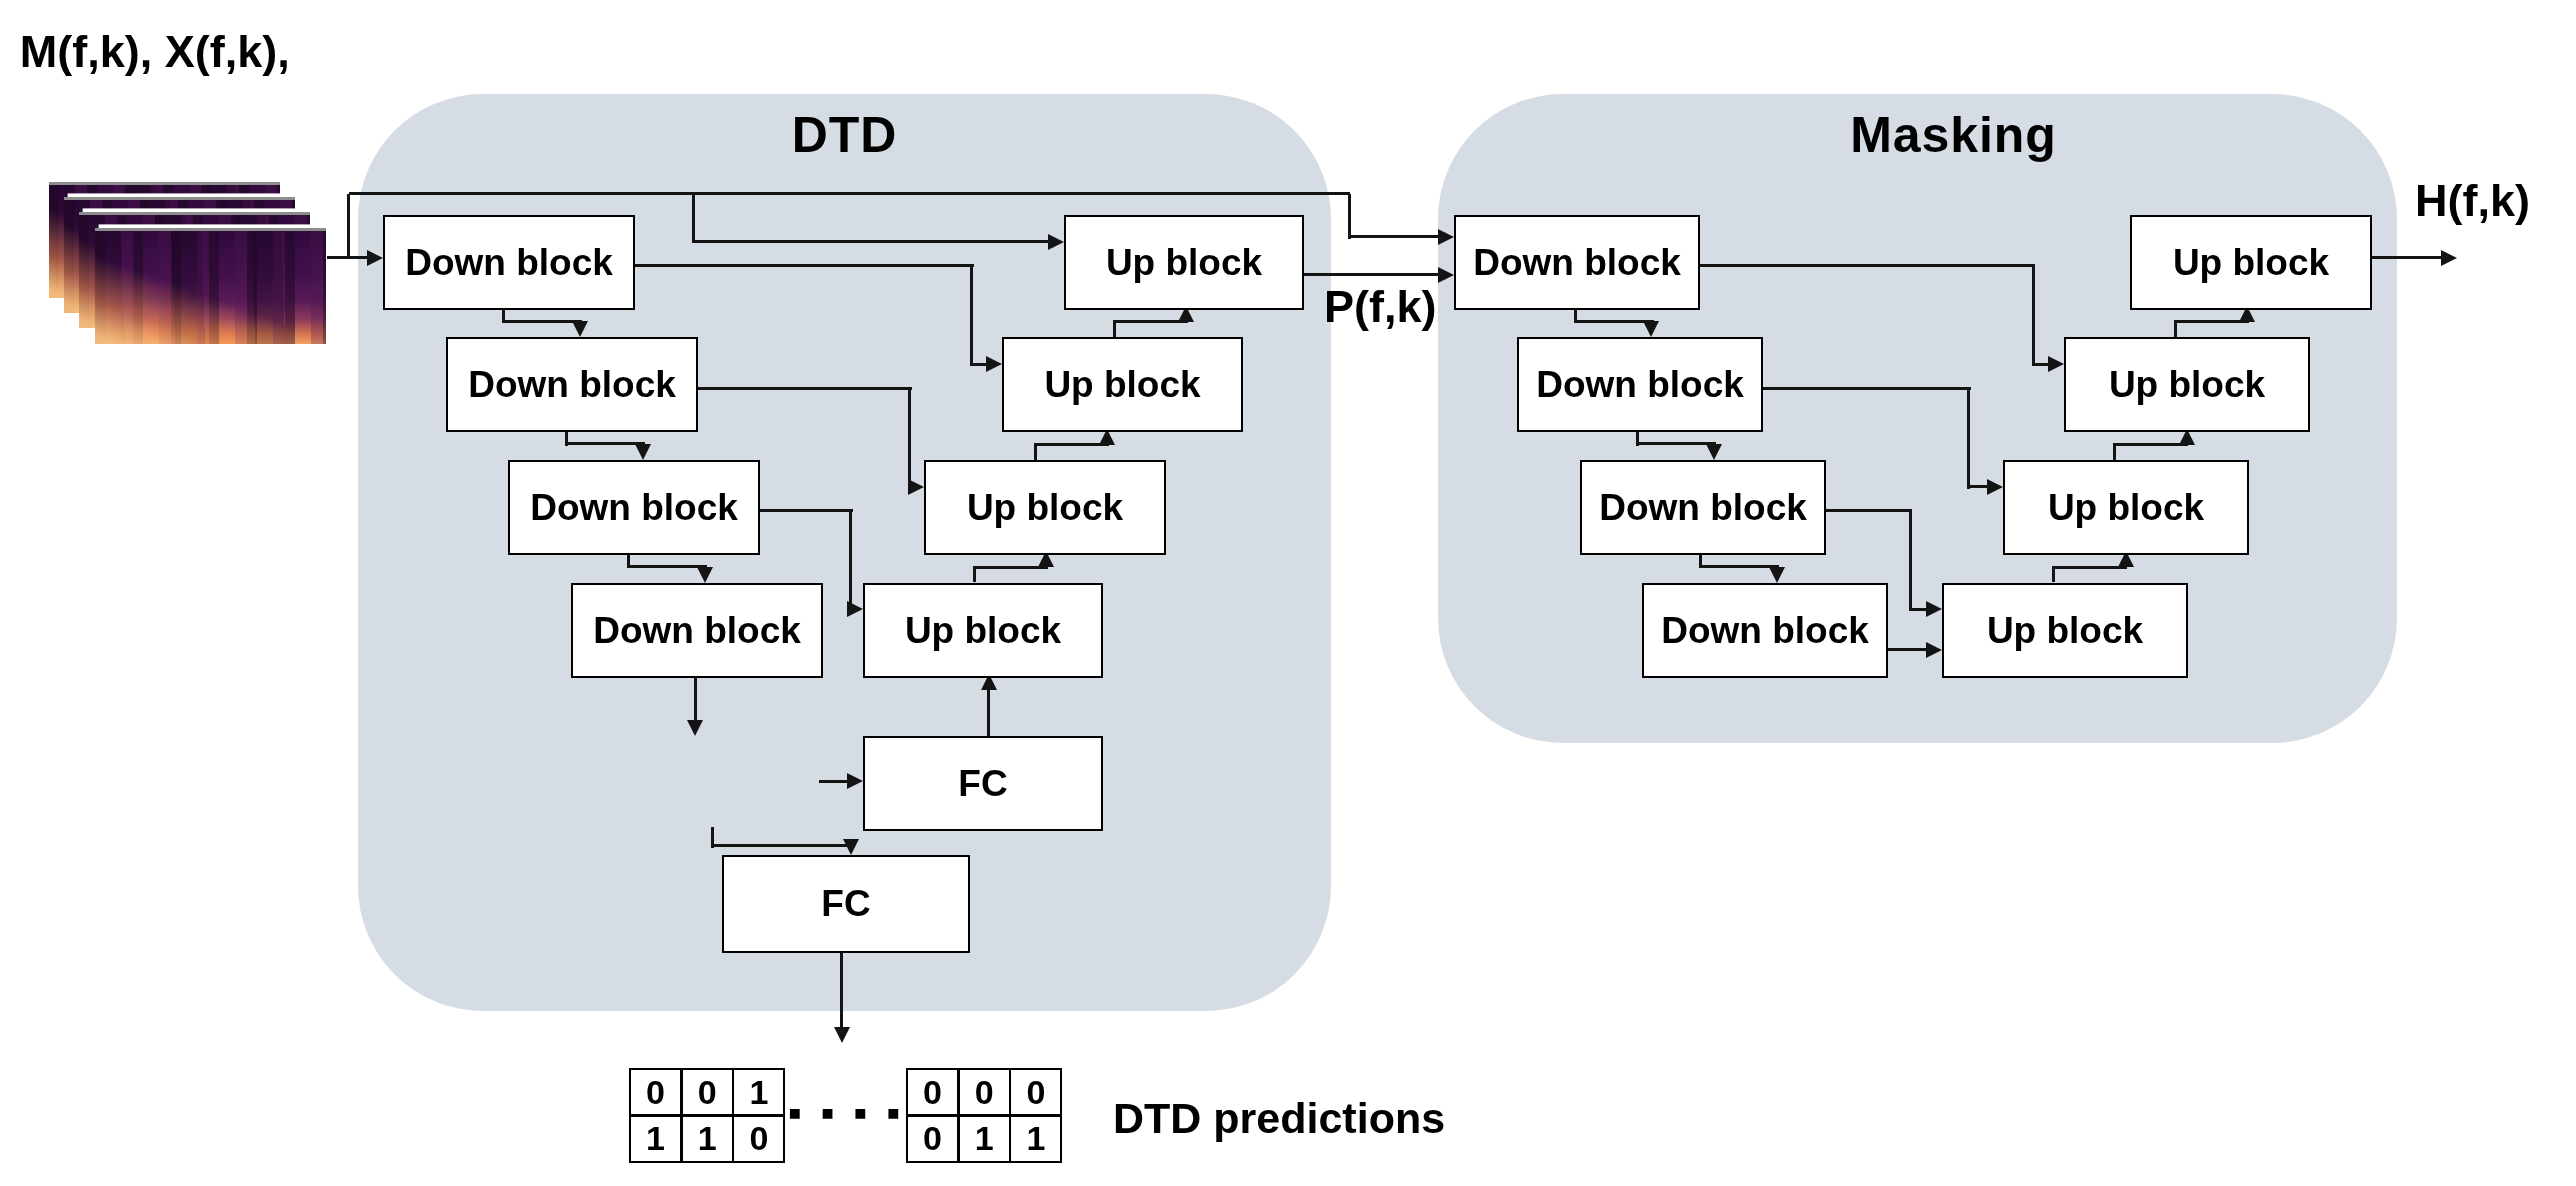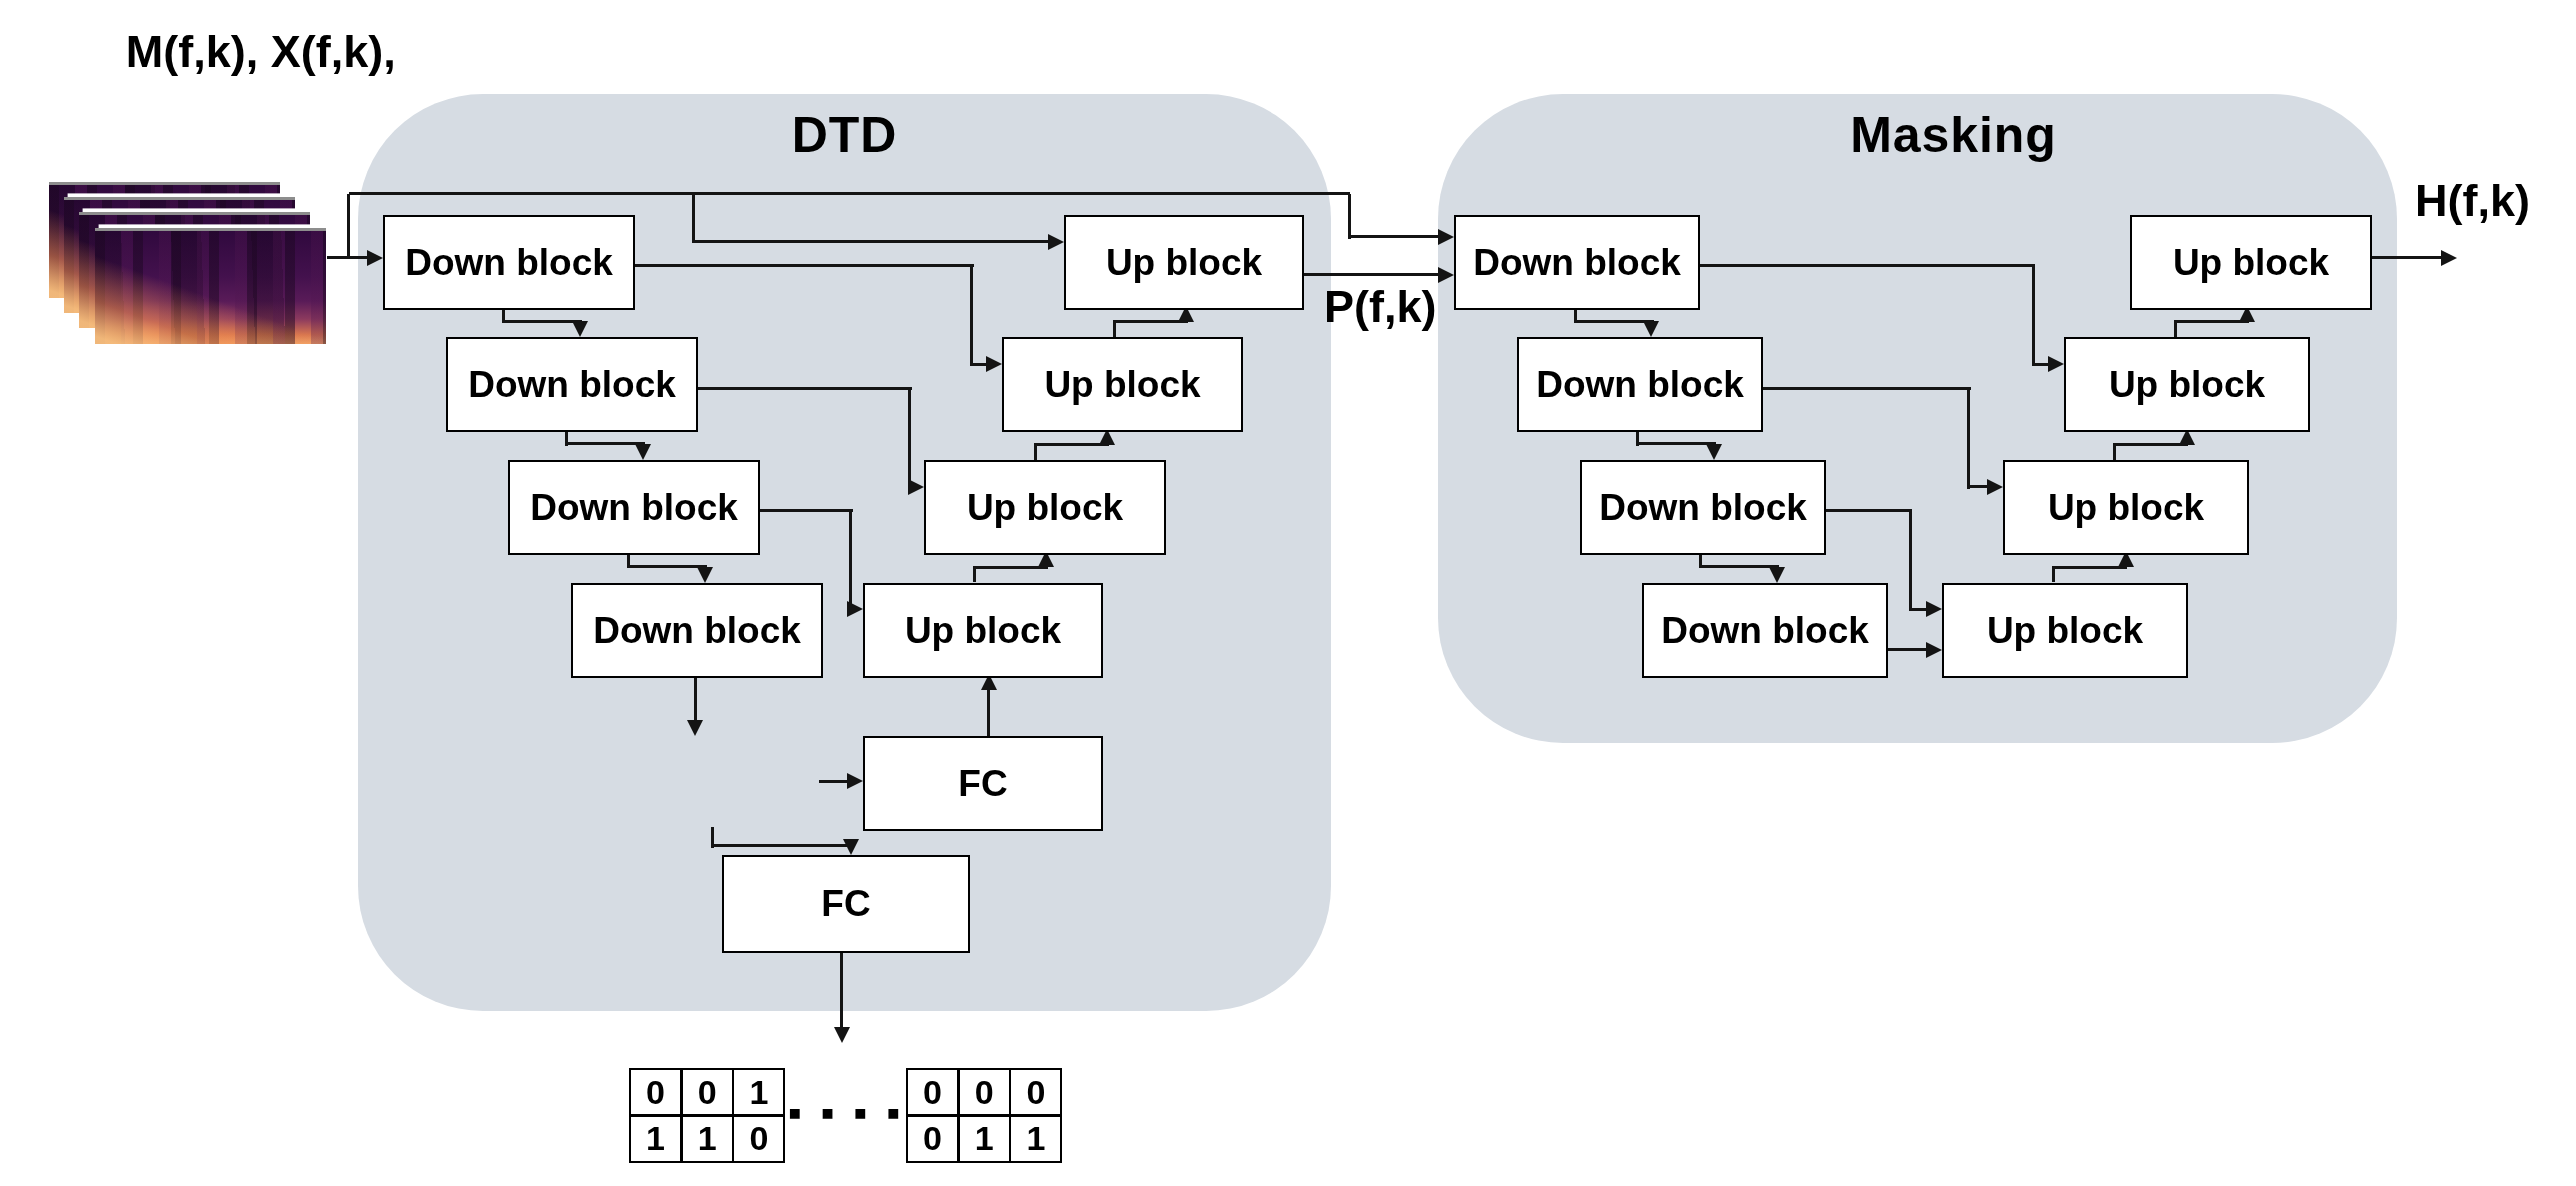--- a/index.html
+++ b/index.html
@@ -19,21 +19,21 @@
     font-size:37px;font-weight:700;white-space:nowrap;z-index:3;
   }
   .lh{position:absolute;height:2.7px;background:#141414;z-index:2;}
   .lv{position:absolute;width:2.7px;background:#141414;z-index:2;}
   .ar{position:absolute;width:0;height:0;z-index:2;}
   .arr{border-top:8px solid transparent;border-bottom:8px solid transparent;border-left:16px solid #141414;}
   .ard{border-left:8px solid transparent;border-right:8px solid transparent;border-top:16px solid #141414;}
   .aru{border-left:8px solid transparent;border-right:8px solid transparent;border-bottom:16px solid #141414;}
   .siglabel{position:absolute;font-size:45px;font-weight:700;white-space:nowrap;z-index:4;}
   .inputlabel{
-    position:absolute;left:19.7px;top:23px;width:376px;text-align:right;
+    position:absolute;left:19.7px;top:23px;width:376px;text-align:left;
     font-size:45px;font-weight:700;line-height:1.3;z-index:4;white-space:nowrap;
   }
   .spec{
     position:absolute;width:231px;height:113px;
     border-top:3.6px solid #8d8d8d;
     box-shadow:0 -7.2px 0 -3.6px #ffffff;
     background:
       linear-gradient(200deg, rgba(0,0,0,0) 55%, rgba(239,140,80,0.55) 78%, rgba(248,190,125,0.95) 96%),
       repeating-linear-gradient(90deg, rgba(28,7,33,0.5) 0 9.8px, rgba(0,0,0,0) 9.8px 26px, rgba(80,22,80,0.3) 26px 38px),
       repeating-linear-gradient(88deg, rgba(20,4,26,0.35) 0 30px, rgba(0,0,0,0) 30px 80px),
@@ -213,15 +213,16 @@
 
   <div class="ptable" style="left:906px;top:1068px;">
     <div class="cell">0</div>
     <div class="cell">0</div>
     <div class="cell">0</div>
     <div class="cell">0</div>
     <div class="cell">1</div>
     <div class="cell">1</div>
   </div>
 
+  <div class="siglabel" style="left:1113px;top:1094px;font-size:43px;">DTD predictions</div>
 
 </div>
 
 
 </body></html>

